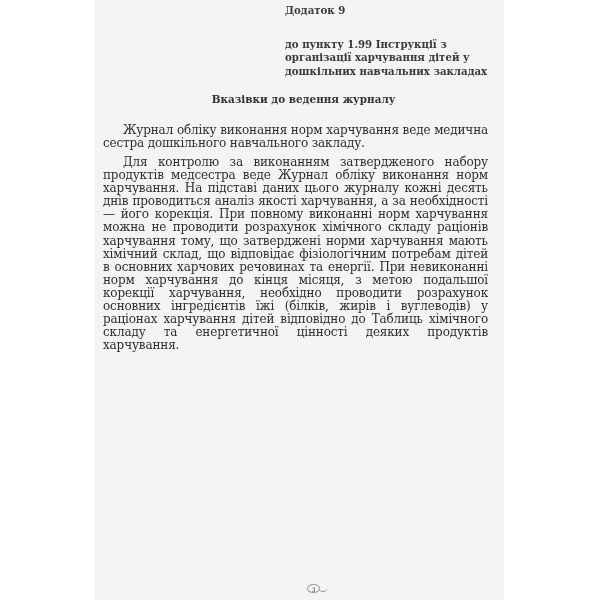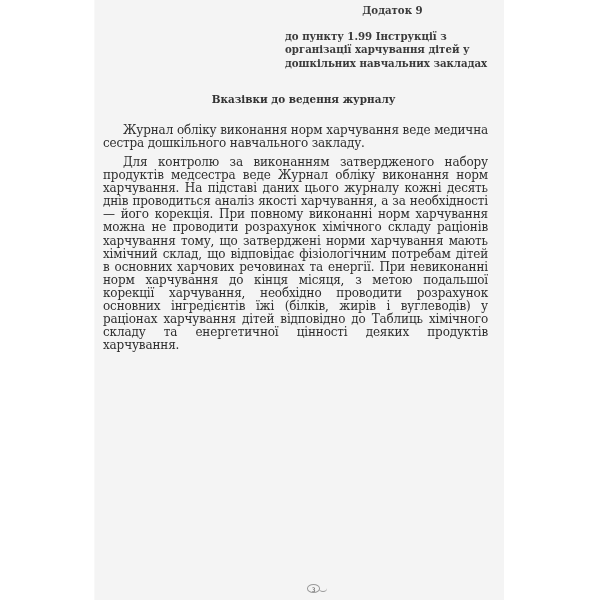--- a/index.html
+++ b/index.html
@@ -35,22 +35,21 @@
       left: 190px;
       top: 4px;
       width: 215px;
       font-size: 10.2px;
       line-height: 13.5px;
       font-weight: bold;
       color: #3a3a3a;
     }
     .appendix .num {
       display: block;
-      margin-bottom: 12px;
-      text-align: center;
+      margin-bottom: 20px;
     }
     .appendix .ref {
       display: block;
     }
     .title {
       position: absolute;
       left: 4px;
       width: 409px;
       top: 93px;
       text-align: center;

